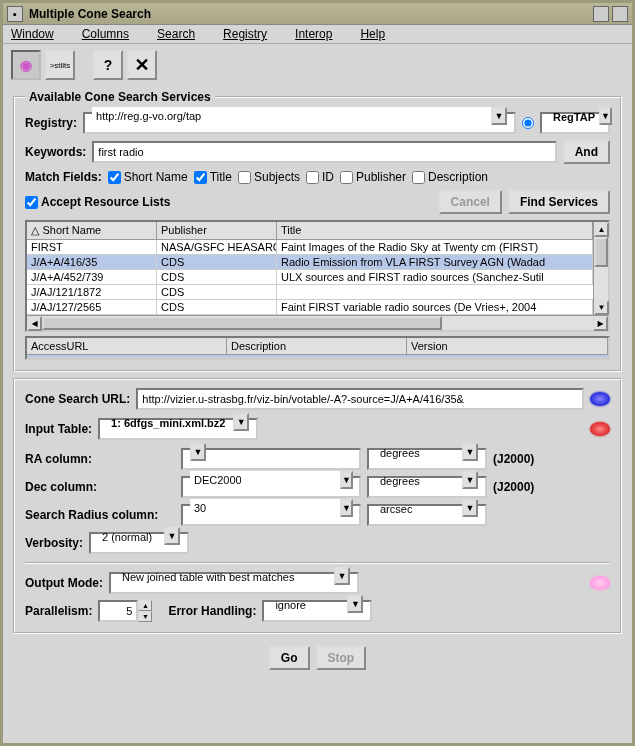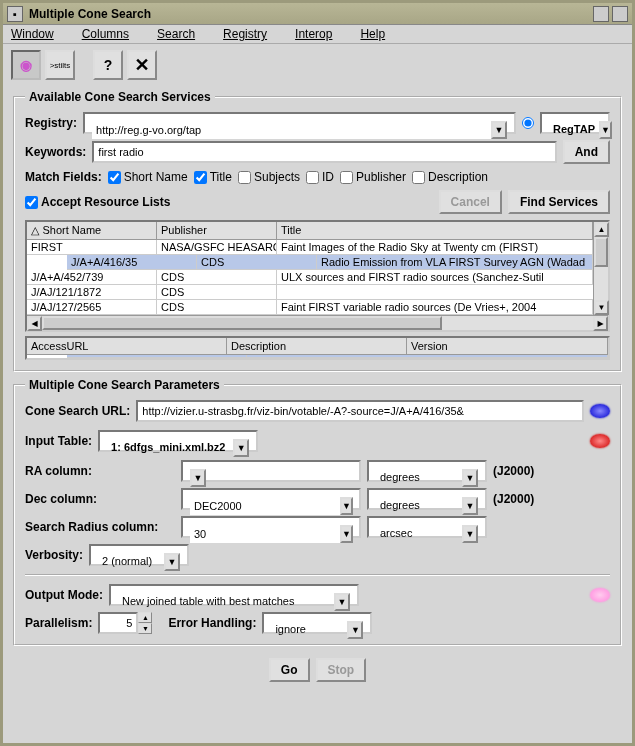--- a/index.html
+++ b/index.html
@@ -13,34 +13,34 @@
 .menubar span { font-size: 12px; text-decoration: underline; cursor: pointer; }
 .toolbar { padding: 6px 8px; display: flex; gap: 4px; }
 .tbtn { width: 30px; height: 30px; border: 2px outset #ddd; background: #e0e0e0; display: flex; align-items: center; justify-content: center; font-size: 14px; cursor: pointer; }
 .tbtn.sel { border: 2px inset #bbb; background: #c8c8c8; }
 .content { flex: 1; padding: 4px 10px 8px 10px; display: flex; flex-direction: column; gap: 6px; overflow: hidden; }
 fieldset { border: 2px groove #fff; padding: 8px 10px 10px 10px; background: #d6d6d6; }
 legend { font-weight: bold; font-size: 12px; padding: 0 4px; }
 .row { display: flex; align-items: center; gap: 6px; margin-bottom: 6px; }
 .lbl { font-weight: bold; font-size: 12px; white-space: nowrap; }
 input[type=text], .combo, select { border: 2px inset #ccc; background: #fff; font-size: 11px; padding: 2px 4px; height: 22px; font-family: inherit; }
-.combo { display: flex; align-items: flex-start; padding: 7px; }
+.combo { display: flex; align-items: flex-end; padding: 7px; }
 .combo input { border: none; flex: 1; padding: 2px 4px; height: 18px; font-size: 11px; }
 .combo .arrow { width: 16px; height: 18px; border: 2px outset #ddd; background: #e0e0e0; display: flex; align-items: center; justify-content: center; font-size: 9px; cursor: pointer; }
 .btn { border: 2px outset #ddd; background: #e0e0e0; padding: 3px 10px; font-size: 12px; font-weight: bold; cursor: pointer; font-family: inherit; }
 .btn:disabled { color: #999; }
 .radio { width: 12px; height: 12px; }
 .chk { display: inline-flex; align-items: center; gap: 3px; font-size: 12px; }
 .chk input { width: 13px; height: 13px; }
 .table { border: 2px inset #ccc; background: #fff; font-size: 11px; }
 .table .thead { display: flex; background: #e0e0e0; border-bottom: 1px solid #999; }
 .table .th { border-right: 1px solid #999; padding: 2px 4px; font-weight: normal; background: #e0e0e0; overflow: hidden; white-space: nowrap; }
 .table .tr { display: flex; border-bottom: 1px solid #ccc; }
 .table .td { border-right: 1px solid #ccc; padding: 1px 4px; overflow: hidden; white-space: nowrap; text-overflow: clip; }
-.table .tr.sel { background: #b8c8e8; margin-left: 40px; }
+.table .tr.sel { background: #b8c8e8; }
 .scrollbar-v { width: 15px; background: #e0e0e0; border-left: 1px solid #999; display: flex; flex-direction: column; }
 .scrollbar-h { height: 15px; background: #e0e0e0; border-top: 1px solid #999; display: flex; }
 .sbbtn { width: 15px; height: 15px; border: 2px outset #ddd; background: #e0e0e0; display: flex; align-items: center; justify-content: center; font-size: 8px; }
 .sbthumb { background: #ccc; border: 2px outset #ddd; }
 .link { color: #0000cc; text-decoration: underline; }
 .indicator { width: 20px; height: 14px; border-radius: 50%; }
 .ind-blue { background: radial-gradient(#88f,#00c); box-shadow: 0 0 2px #00c; }
 .ind-red { background: radial-gradient(#f88,#c00); box-shadow: 0 0 2px #c00; }
 .ind-pink { background: radial-gradient(#fce,#f8d); box-shadow: 0 0 2px #f8d; }
 .spinner { display: flex; }
@@ -195,21 +195,20 @@
           <div class="th" style="flex:1">Version</div>
         </div>
         <div class="tr sel">
           <div class="td" style="width:180px"></div>
           <div class="td" style="flex:1"></div>
         </div>
       </div>
     </fieldset>
 
     <fieldset>
-      <legend>Multiple Cone Search Parameters</legend>
 
       <div class="row">
         <span class="lbl">Cone Search URL:</span>
         <input type="text" style="flex: 1 1 0%;" value="http://vizier.u-strasbg.fr/viz-bin/votable/-A?-source=J/A+A/416/35&amp;">
         <div class="indicator ind-blue"></div>
       </div>
 
       <div class="row" style="margin-top:8px">
         <span class="lbl">Input Table:</span>
         <div class="combo" style="width:160px">

